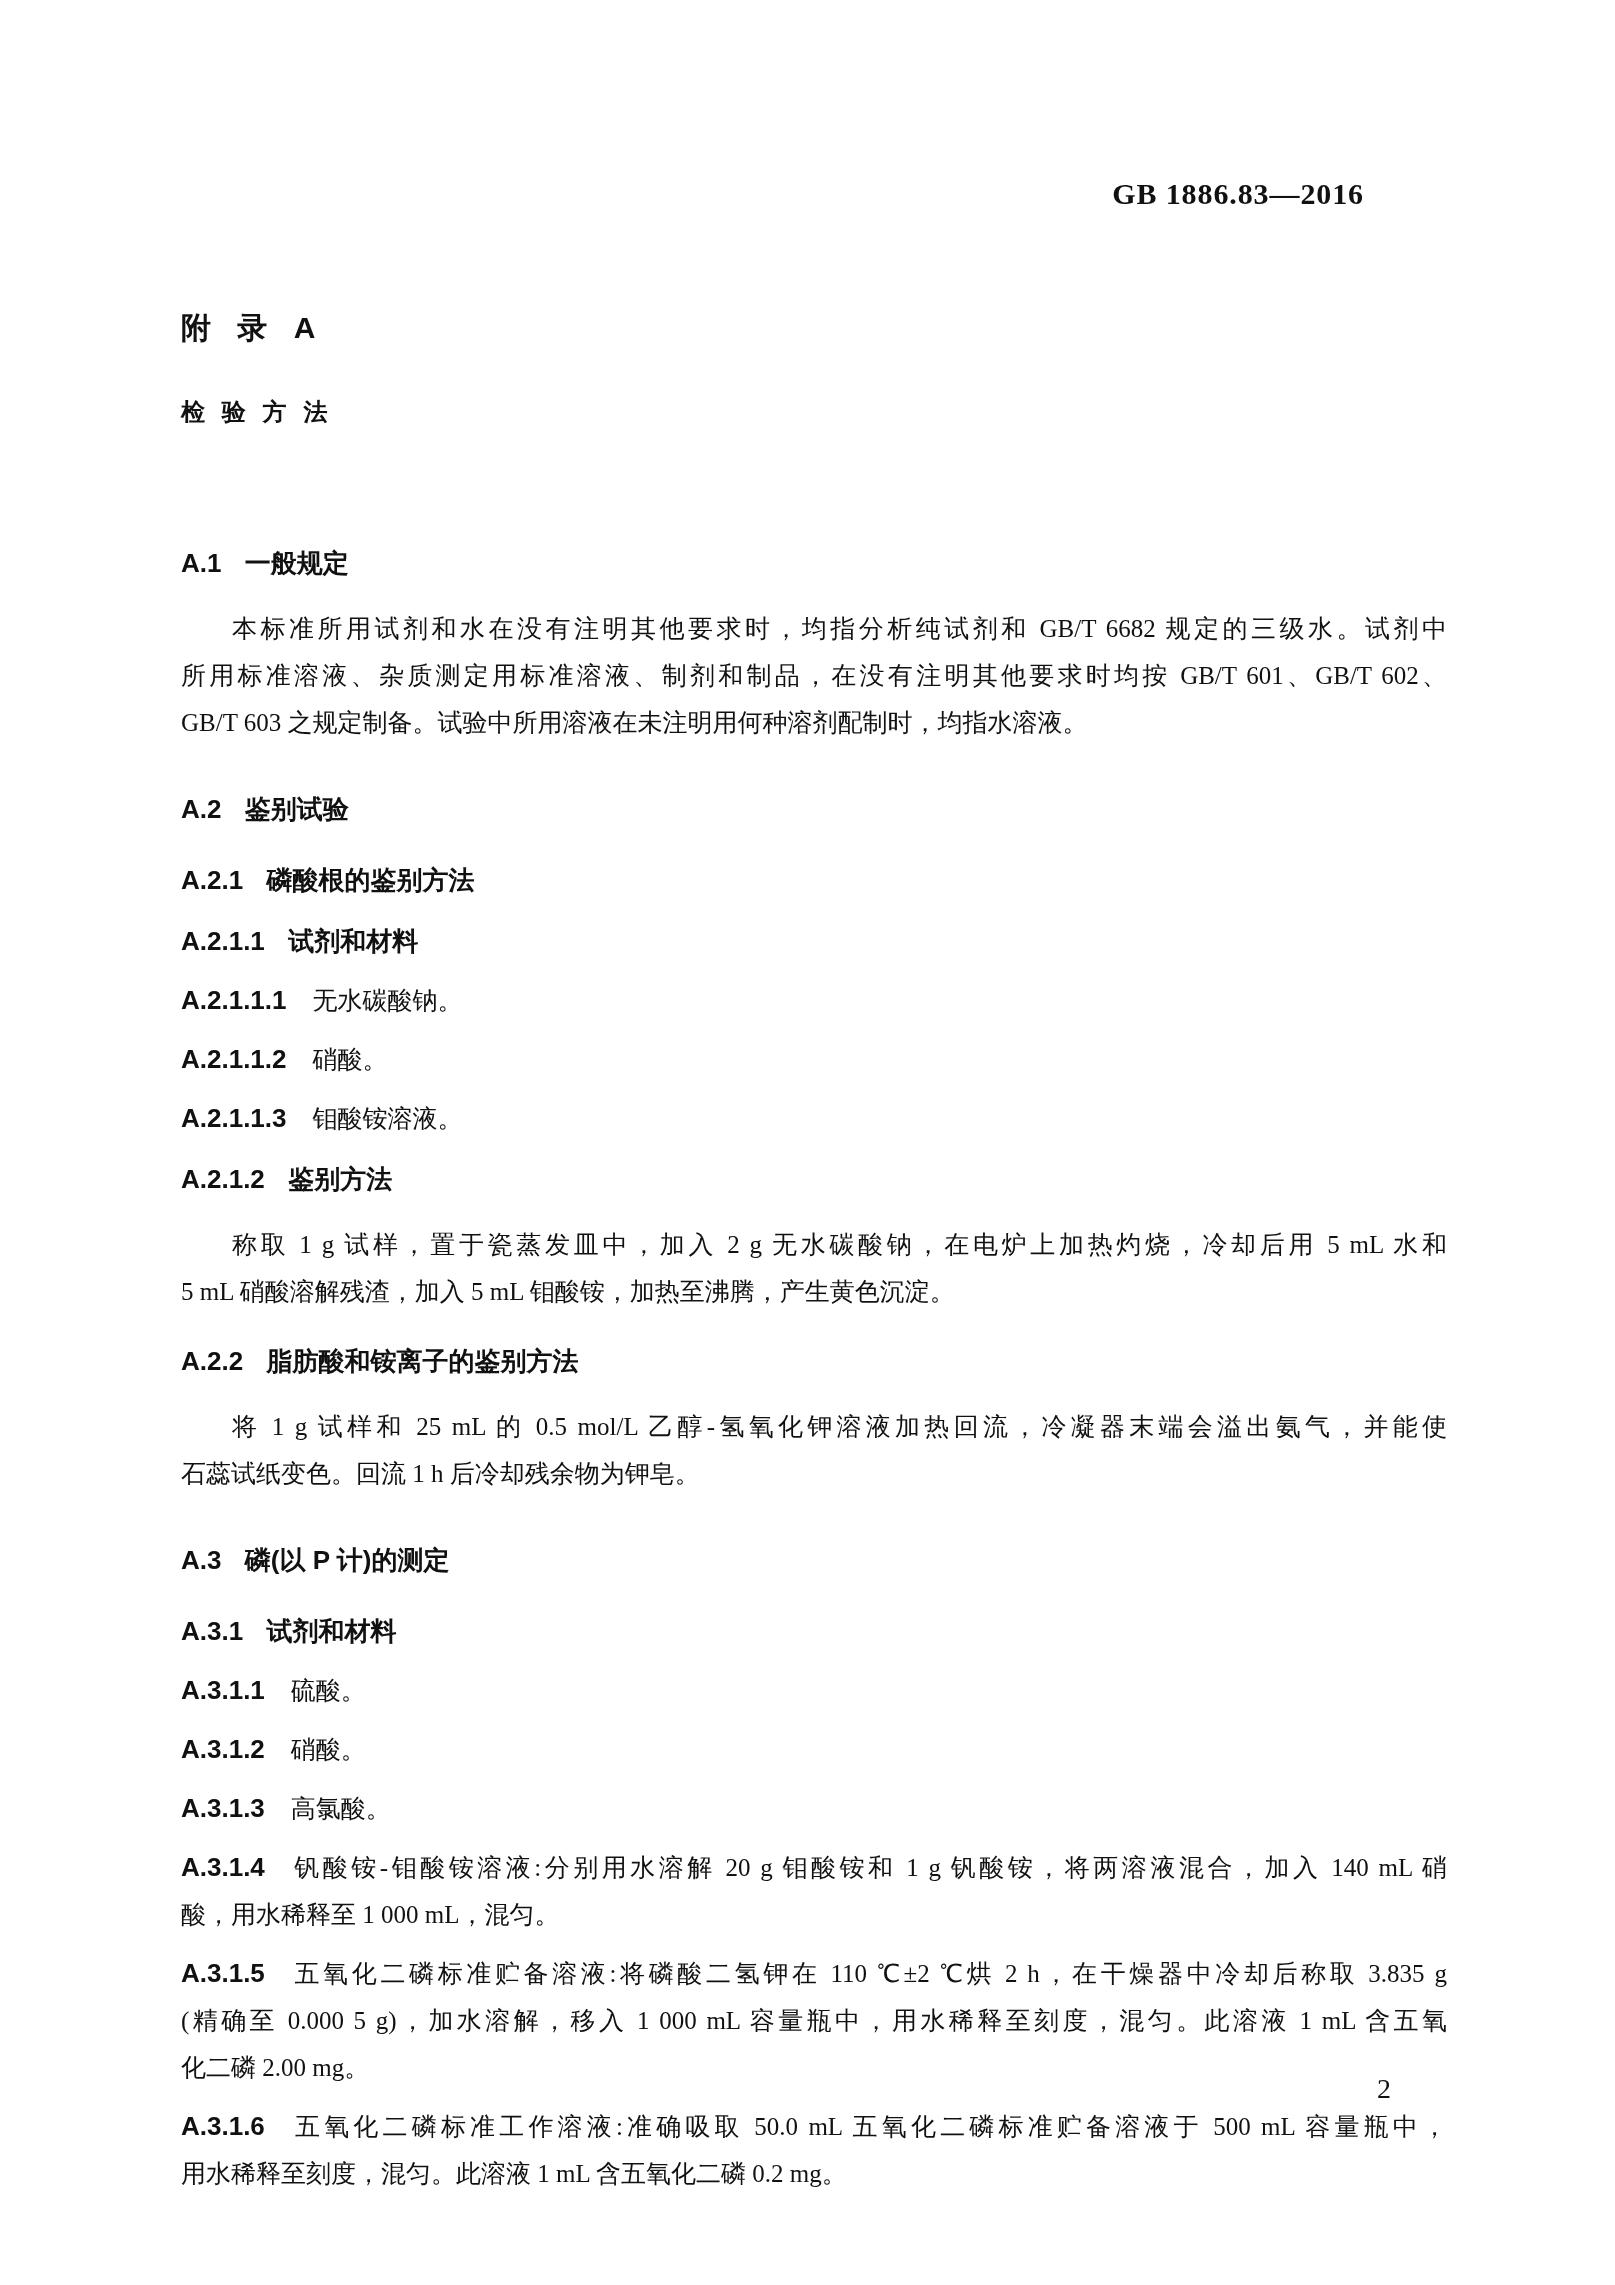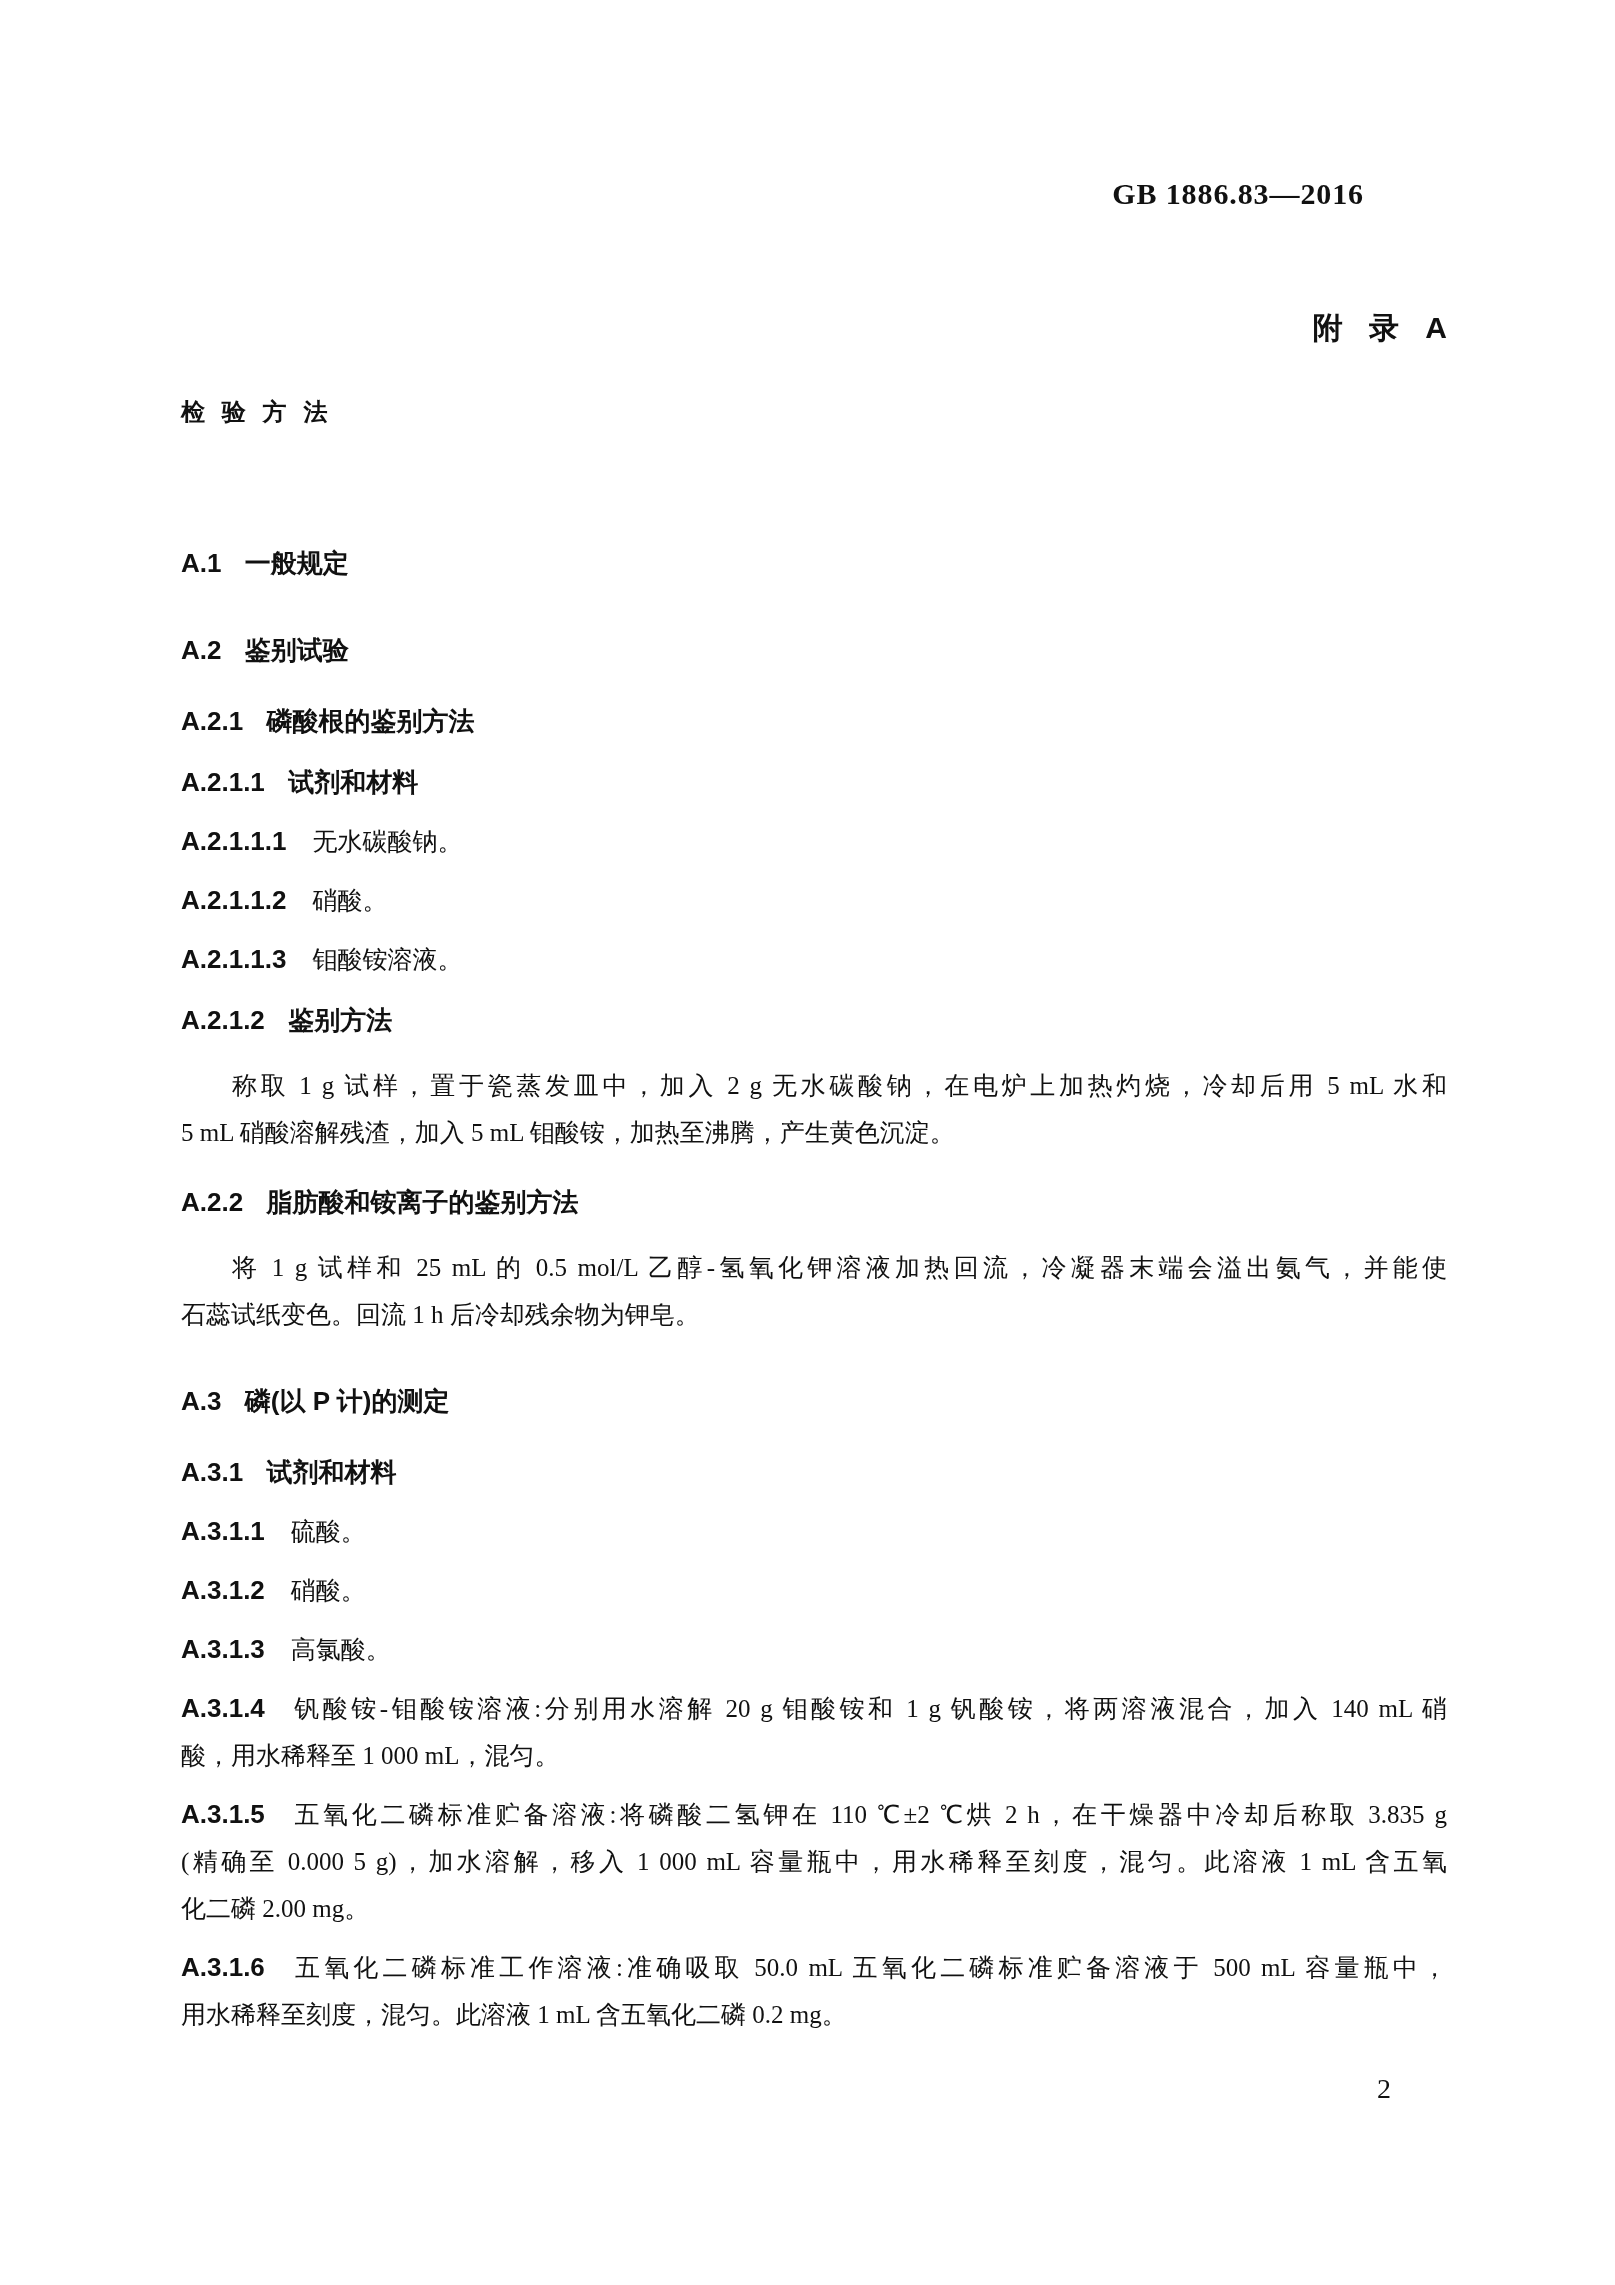--- a/index.html
+++ b/index.html
@@ -23,21 +23,21 @@
     font-weight: bold;
     font-size: 30px;
     letter-spacing: 0.9px;
     white-space: nowrap;
   }
   .appendix-title {
     position: absolute;
     top: 308px;
     left: 181px;
     width: 1266px;
-    text-align: right;
+    text-align: left;
     font-family: "Liberation Sans", sans-serif;
     font-weight: bold;
     font-size: 30px;
     word-spacing: 0.6em;
   }
   .appendix-subtitle {
     position: absolute;
     top: 396px;
     left: 181px;
     width: 1266px;
@@ -92,20 +92,25 @@
 
 <div class="page">
   <div class="header-code">GB 1886.83—2016</div>
 
   <div class="appendix-title">附 录 A</div>
 
   <div class="appendix-subtitle">检 验 方 法</div>
 
   <div class="content" id="content">
       <div class="clause l1"><span class="num">A.1</span><span class="title">一般规定</span></div>
+      <div class="para">
+        <div class="jline indent">本标准所用试剂和水在没有注明其他要求时，均指分析纯试剂和 GB/T 6682 规定的三级水。试剂中</div>
+        <div class="jline">所用标准溶液、杂质测定用标准溶液、制剂和制品，在没有注明其他要求时均按 GB/T 601、GB/T 602、</div>
+        <div class="jline last">GB/T 603 之规定制备。试验中所用溶液在未注明用何种溶剂配制时，均指水溶液。</div>
+      </div>
       <div class="clause l1"><span class="num">A.2</span><span class="title">鉴别试验</span></div>
       <div class="clause l2"><span class="num">A.2.1</span><span class="title">磷酸根的鉴别方法</span></div>
       <div class="clause l3"><span class="num">A.2.1.1</span><span class="title">试剂和材料</span></div>
       <div class="item">
         <div class="jline last"><span class="num">A.2.1.1.1</span><span>无水碳酸钠。</span></div>
       </div>
       <div class="item">
         <div class="jline last"><span class="num">A.2.1.1.2</span><span>硝酸。</span></div>
       </div>
       <div class="item">

